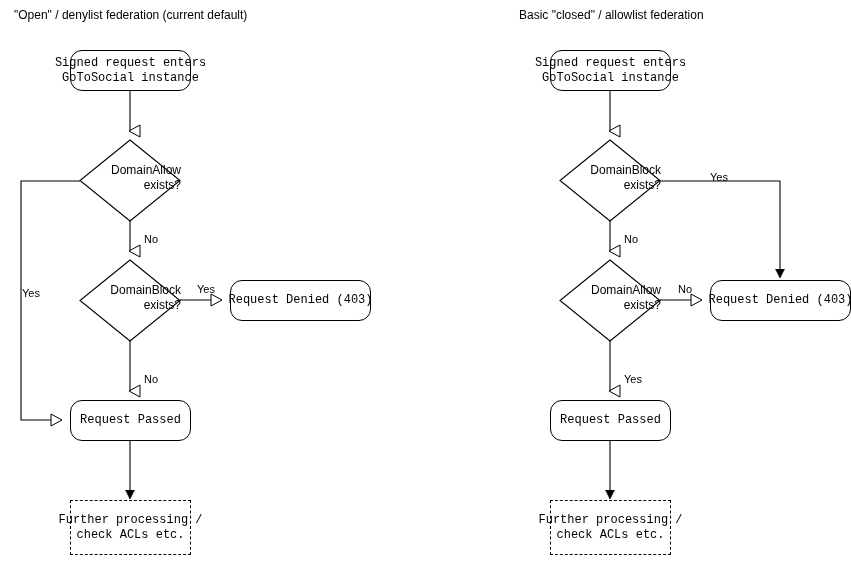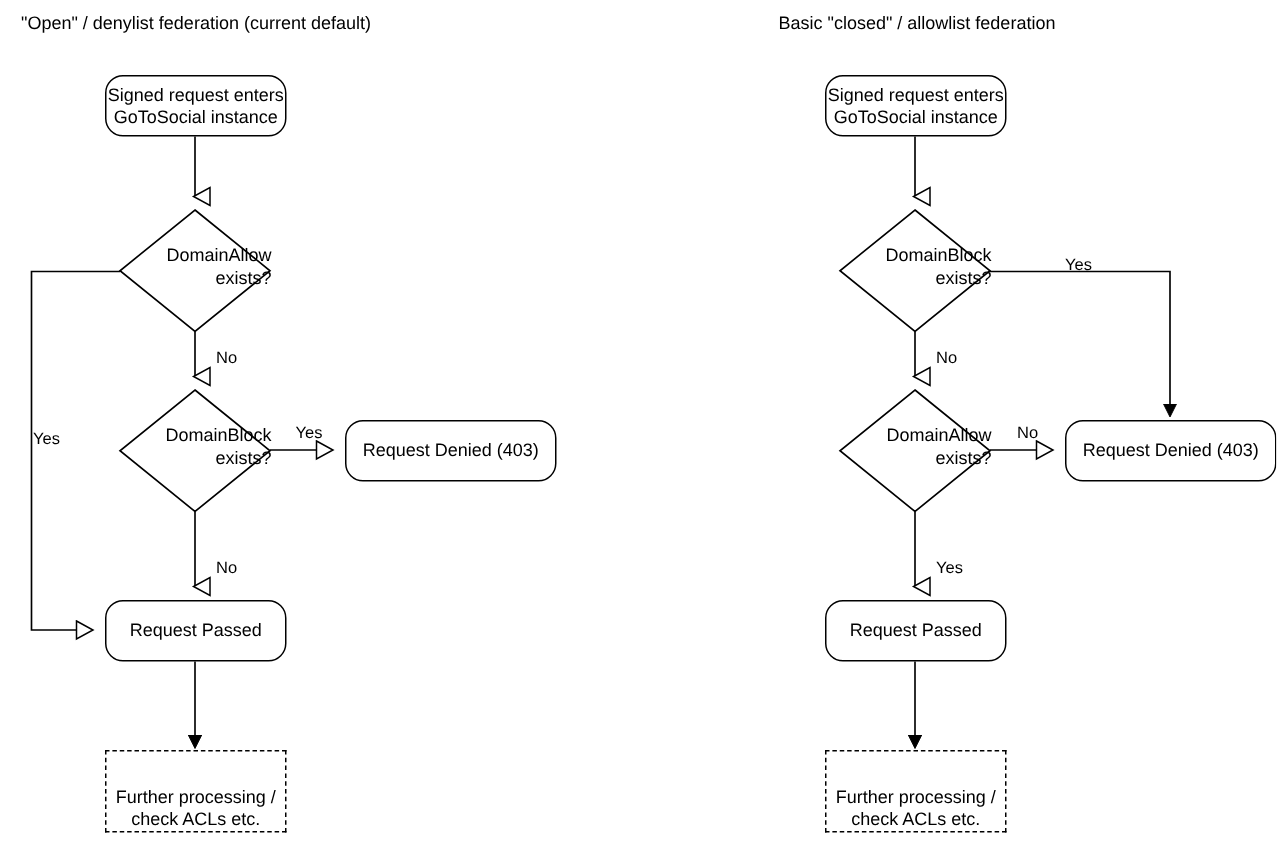--- a/index.html
+++ b/index.html
@@ -41,25 +41,25 @@
     z-index: 2;
   }
   .node.rounded {
     border: 1px solid #000000;
     border-radius: 12px;
   }
   .node.dashed {
     border: 1px dashed #000000;
     border-radius: 0;
     background: transparent;
-    align-items: flex-end;
   }
   .node .label {
     white-space: nowrap;
     pointer-events: none;
+    font-family: Liberation Mono, monospace;
   }
   .diamond-text {
     position: absolute;
     font-size: 12px;
     line-height: 15px;
     text-align: right;
     white-space: nowrap;
     z-index: 3;
     color: #000000;
   }

